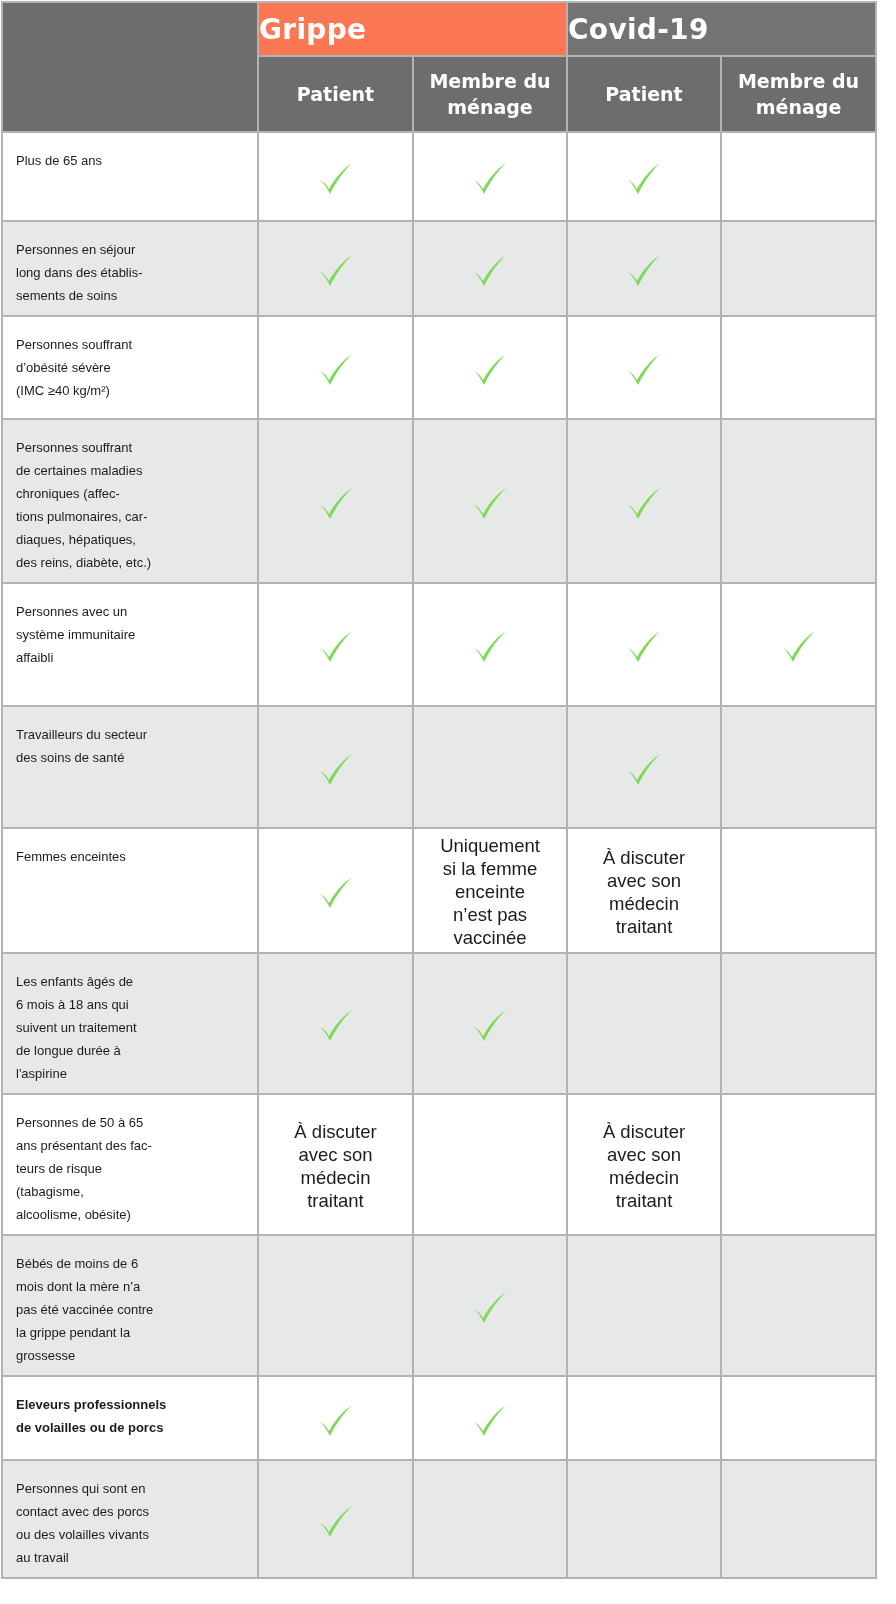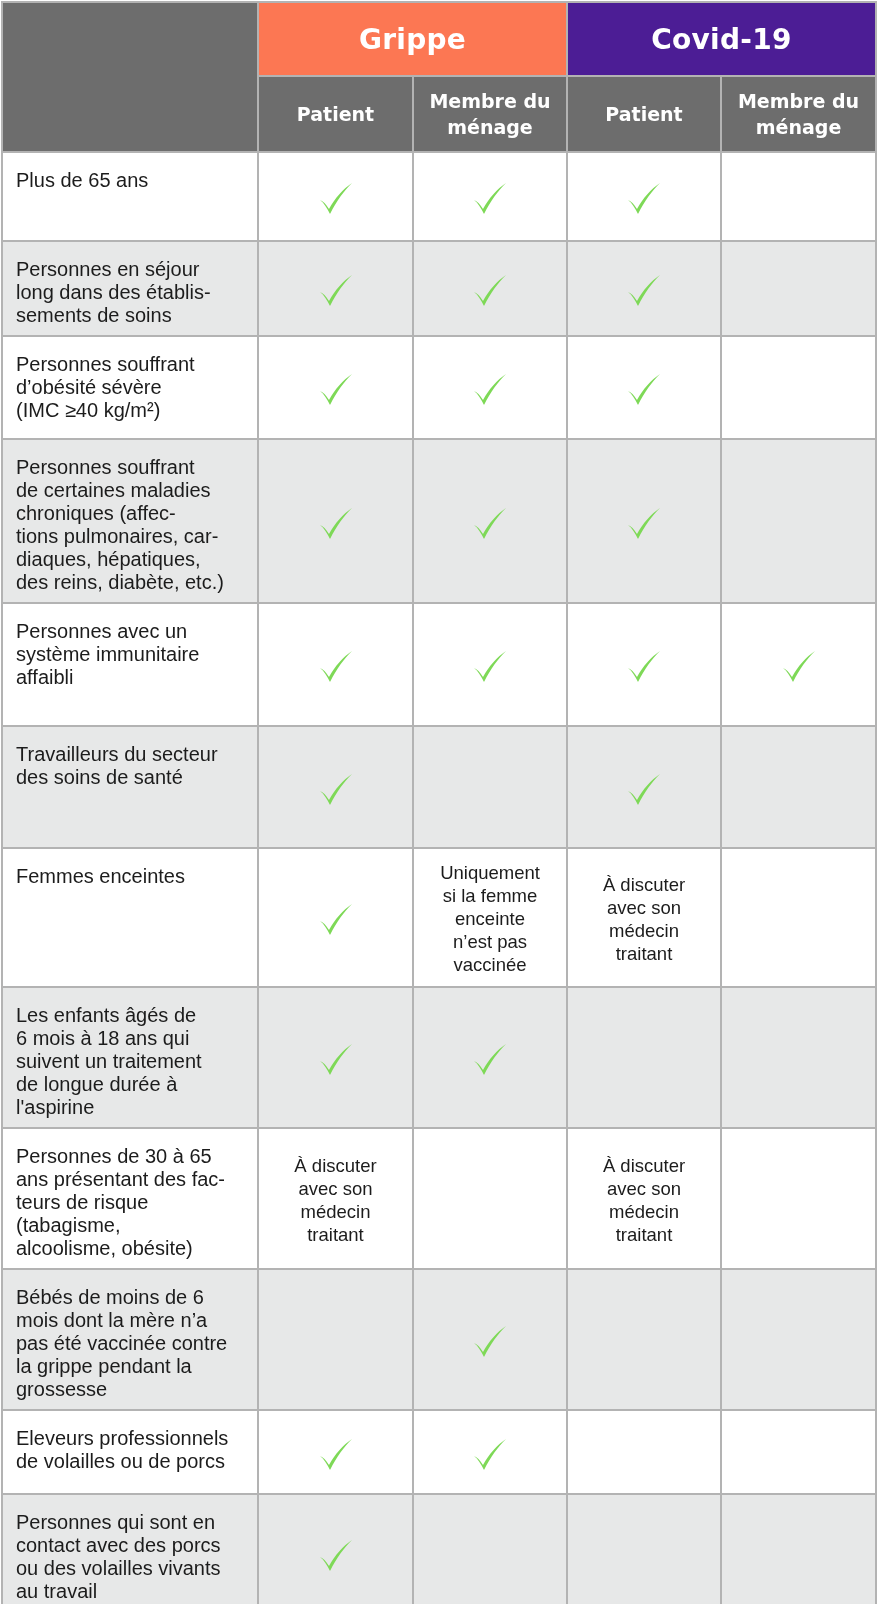--- a/index.html
+++ b/index.html
@@ -14,32 +14,32 @@
       padding: 0;
       box-sizing: border-box;
     }
     col.c0 { width: 256px; }
     col.c1 { width: 155px; }
     col.c2 { width: 154px; }
     col.c3 { width: 154px; }
     col.c4 { width: 155px; }
 
     th.corner { background: #6d6d6d; border-color: #d9d9d9; }
-    th.group { height: 74px; color: #ffffff; font-family: "DejaVu Sans", sans-serif; font-weight: bold; font-size: 28px; text-align: center; border-color: #d9d9d9; letter-spacing: 0.3px; }
+    th.group { height: 54px; color: #ffffff; font-family: "DejaVu Sans", sans-serif; font-weight: bold; font-size: 28px; text-align: left; border-color: #d9d9d9; letter-spacing: 0.3px; }
     th.group.grippe { background: #fc7753; }
-    th.group.covid { background: #4c1d95; margin-left: 28px; }
+    th.group.covid { background: #737373; margin-left: 28px; }
     th.sub { height: 76px; background: #6d6d6d; color: #ffffff; font-family: "DejaVu Sans", sans-serif; font-weight: bold; font-size: 19px; line-height: 26px; text-align: center; border-color: #d9d9d9; }
 
     tr.odd td { background: #ffffff; }
     tr.even td { background: #e7e8e8; }
 
     td.label {
       vertical-align: top;
       padding: 16px 10px 8px 13px !important;
-      font-size: 20px; line-height: 23px; color: #1c1c1c;
+      font-size: 13px; line-height: 23px; color: #1c1c1c;
       text-align: left;
       white-space: pre-line;
     }
     td.cell {
       text-align: center; vertical-align: middle;
       font-size: 18.5px; line-height: 23px; color: #1c1c1c;
       white-space: pre-line;
     }
     .check { display: inline-block; width: 36px; height: 36px; margin-top: 8px; }
     .check svg { width: 36px; height: 36px; display: block; }
@@ -155,21 +155,21 @@
 des soins de santé</td>
         <td class="cell"><span class="check"><svg viewBox="0 0 36 36">
               <path d="M2 20 C5 21 8 24 11 29 C17 18 25 9 34 3 C26 11 19 20 12 34 C9 28 6 23 2 20 Z" fill="#7ed957"></path>
             </svg></span></td>
         <td class="cell"></td>
         <td class="cell"><span class="check"><svg viewBox="0 0 36 36">
               <path d="M2 20 C5 21 8 24 11 29 C17 18 25 9 34 3 C26 11 19 20 12 34 C9 28 6 23 2 20 Z" fill="#7ed957"></path>
             </svg></span></td>
         <td class="cell"></td>
       </tr>
-      <tr class="odd" style="height: 139px;">
+      <tr class="odd" style="height: 125px;">
         <td class="label">Femmes enceintes</td>
         <td class="cell"><span class="check"><svg viewBox="0 0 36 36">
               <path d="M2 20 C5 21 8 24 11 29 C17 18 25 9 34 3 C26 11 19 20 12 34 C9 28 6 23 2 20 Z" fill="#7ed957"></path>
             </svg></span></td>
         <td class="cell"><span class="note">Uniquement
 si la femme
 enceinte
 n’est pas
 vaccinée</span></td>
         <td class="cell"><span class="note">À discuter
@@ -187,21 +187,21 @@
         <td class="cell"><span class="check"><svg viewBox="0 0 36 36">
               <path d="M2 20 C5 21 8 24 11 29 C17 18 25 9 34 3 C26 11 19 20 12 34 C9 28 6 23 2 20 Z" fill="#7ed957"></path>
             </svg></span></td>
         <td class="cell"><span class="check"><svg viewBox="0 0 36 36">
               <path d="M2 20 C5 21 8 24 11 29 C17 18 25 9 34 3 C26 11 19 20 12 34 C9 28 6 23 2 20 Z" fill="#7ed957"></path>
             </svg></span></td>
         <td class="cell"></td>
         <td class="cell"></td>
       </tr>
       <tr class="odd" style="height: 138px;">
-        <td class="label">Personnes de 30 à 65
+        <td class="label">Personnes de 50 à 65
 ans présentant des fac-
 teurs de risque
 (tabagisme,
 alcoolisme, obésite)</td>
         <td class="cell"><span class="note">À discuter
 avec son
 médecin
 traitant</span></td>
         <td class="cell"></td>
         <td class="cell"><span class="note">À discuter
@@ -216,21 +216,21 @@
 pas été vaccinée contre
 la grippe pendant la
 grossesse</td>
         <td class="cell"></td>
         <td class="cell"><span class="check"><svg viewBox="0 0 36 36">
               <path d="M2 20 C5 21 8 24 11 29 C17 18 25 9 34 3 C26 11 19 20 12 34 C9 28 6 23 2 20 Z" fill="#7ed957"></path>
             </svg></span></td>
         <td class="cell"></td>
         <td class="cell"></td>
       </tr>
-      <tr class="odd" style="height: 84px;">
+      <tr class="odd" style="height: 84px; font-weight: bold;">
         <td class="label">Eleveurs professionnels
 de volailles ou de porcs</td>
         <td class="cell"><span class="check"><svg viewBox="0 0 36 36">
               <path d="M2 20 C5 21 8 24 11 29 C17 18 25 9 34 3 C26 11 19 20 12 34 C9 28 6 23 2 20 Z" fill="#7ed957"></path>
             </svg></span></td>
         <td class="cell"><span class="check"><svg viewBox="0 0 36 36">
               <path d="M2 20 C5 21 8 24 11 29 C17 18 25 9 34 3 C26 11 19 20 12 34 C9 28 6 23 2 20 Z" fill="#7ed957"></path>
             </svg></span></td>
         <td class="cell"></td>
         <td class="cell"></td>

